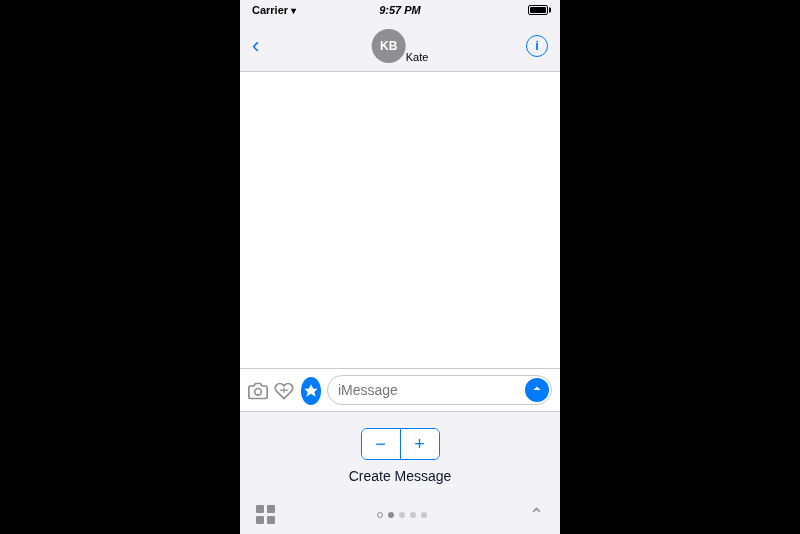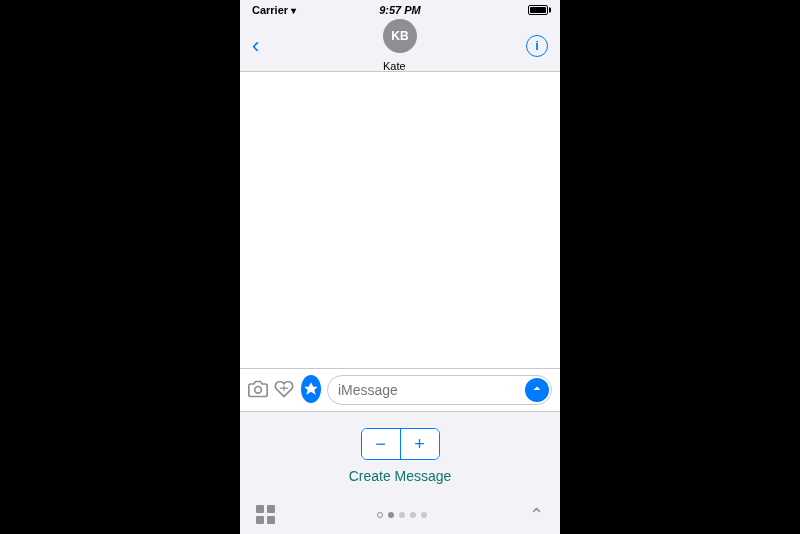--- a/index.html
+++ b/index.html
@@ -90,22 +90,22 @@
     .back-chevron {
       font-size: 22px;
       color: #007aff;
       line-height: 1;
     }
     .nav-center {
       position: absolute;
       left: 50%;
       transform: translateX(-50%);
       display: flex;
-      flex-direction: column;
-      align-items: flex-start;
+      flex-direction: row;
+      align-items: flex-end;
     }
     .avatar {
       width: 34px;
       height: 34px;
       border-radius: 50%;
       background: #8e8e93;
       display: flex;
       align-items: center;
       justify-content: center;
       color: #fff;
@@ -139,21 +139,21 @@
       overflow-y: auto;
       min-height: 0;
     }
 
     
     .input-toolbar {
       background: #fff;
       border-top: 0.5px solid #c8c8cc;
       padding: 6px 8px;
       display: flex;
-      align-items: flex-start;
+      align-items: flex-end;
       gap: 6px;
       flex-shrink: 0;
     }
     .toolbar-icon-btn {
       background: none;
       border: none;
       cursor: pointer;
       display: flex;
       align-items: center;
       justify-content: center;
@@ -252,21 +252,21 @@
       font-weight: 300;
     }
     .stepper-divider {
       width: 1px;
       height: 30px;
       background: #007aff;
     }
     .create-message-btn {
       background: none;
       border: none;
-      color: #0f766e;
+      color: #0f172a;
       font-size: 14px;
       cursor: pointer;
     }
 
     
     .bottom-nav {
       display: flex;
       align-items: center;
       padding: 8px 16px;
       gap: 0;

